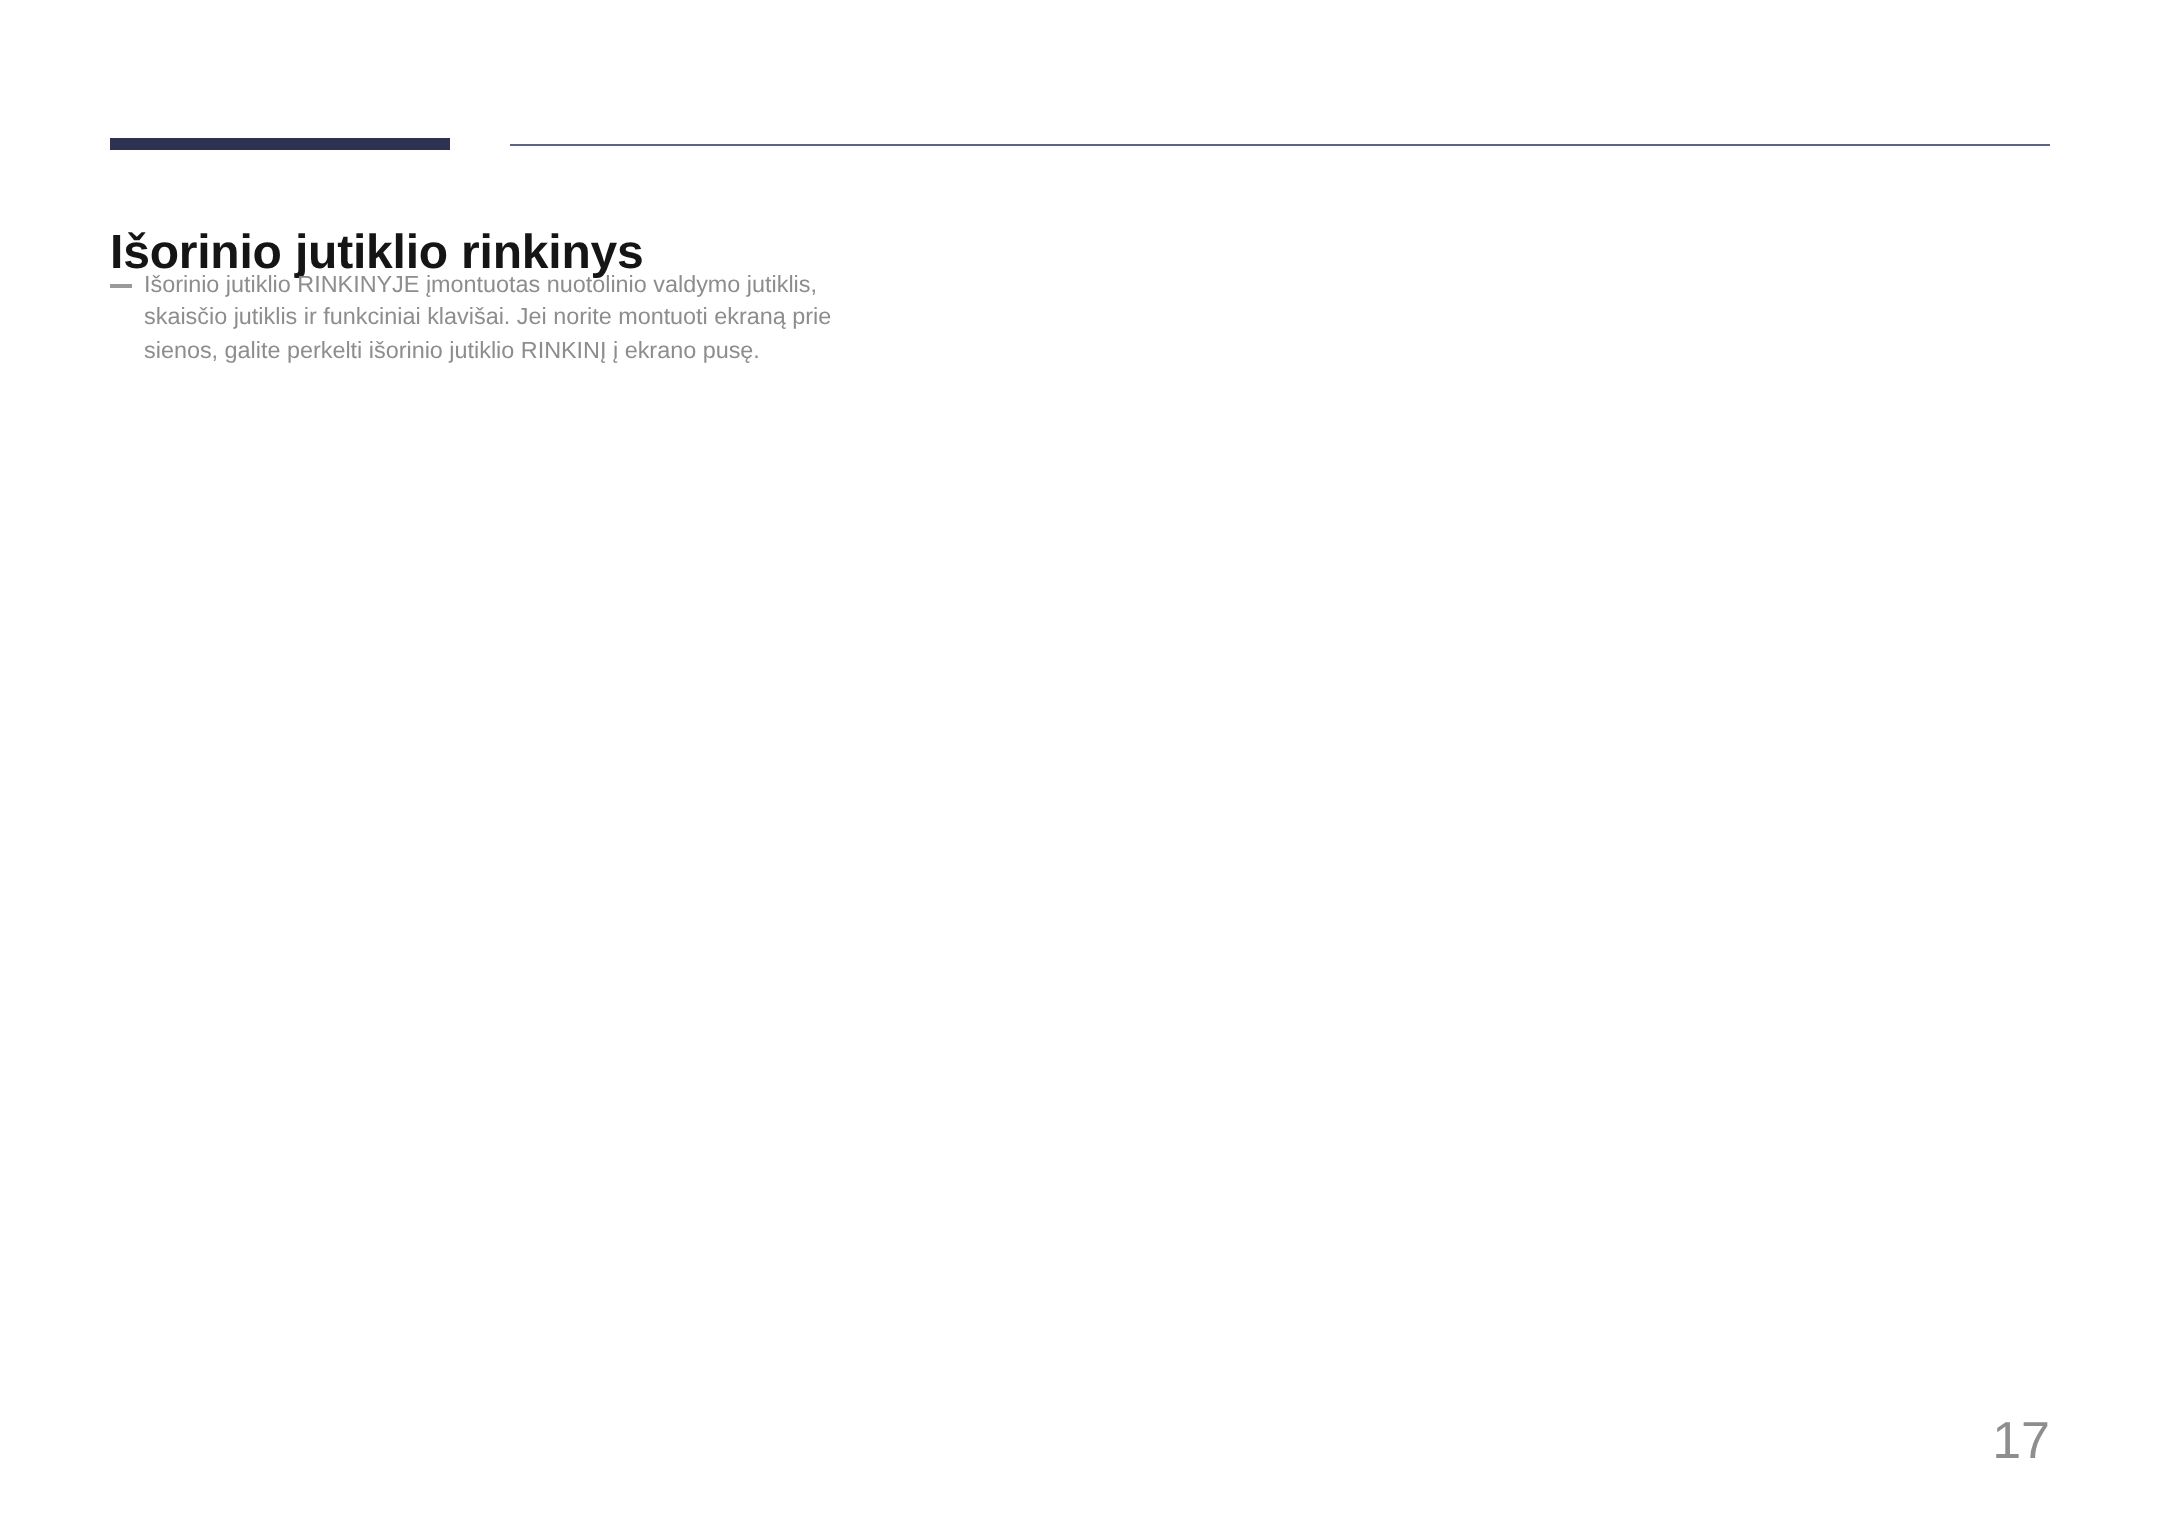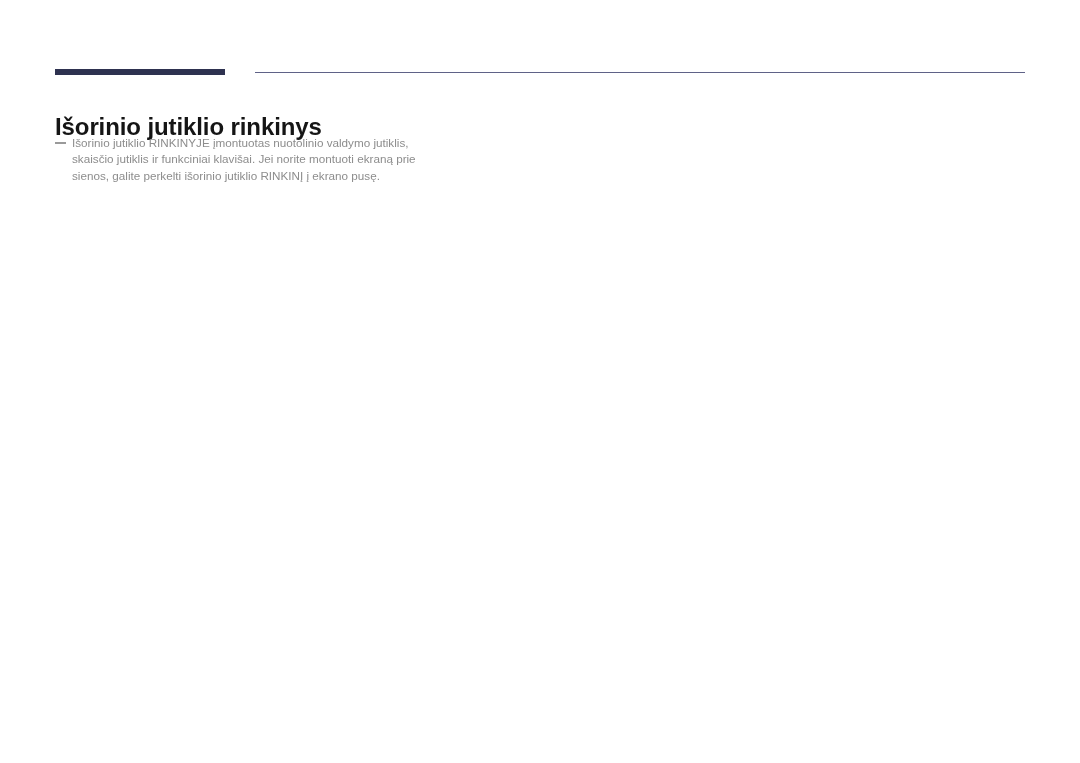--- a/index.html
+++ b/index.html
@@ -26,13 +26,14 @@
 
 <div class="page">
   <div class="hdr-bar"></div>
   <div class="hdr-line"></div>
   <h1 class="title">Išorinio jutiklio rinkinys</h1>
   <div class="notes">
     <div class="note"><span class="dash"></span><span>Išorinio jutiklio RINKINYJE įmontuotas nuotolinio valdymo jutiklis, skaisčio jutiklis ir funkciniai klavišai. Jei norite montuoti ekraną prie sienos, galite perkelti išorinio jutiklio RINKINĮ į ekrano pusę.</span></div>
   </div>
   <div class="diagram"></div>
   <div class="tbl"></div>
+  <div class="pageno">17</div>
 </div>
 
 </body></html>

